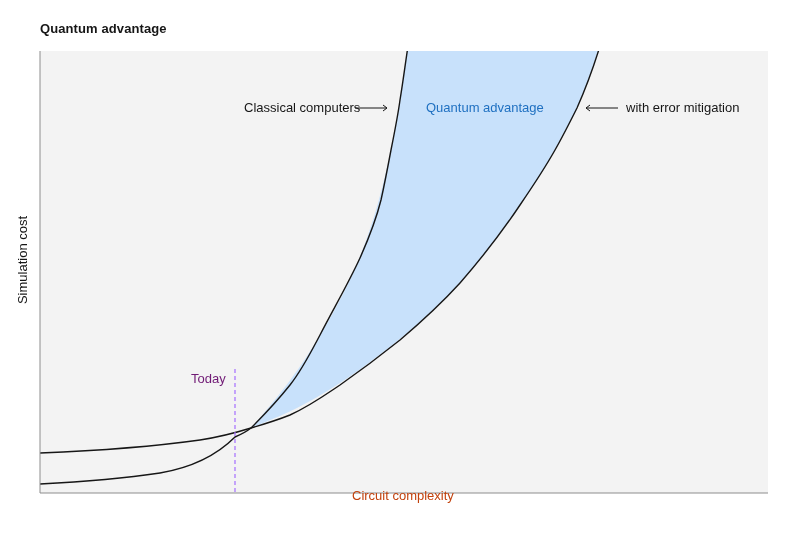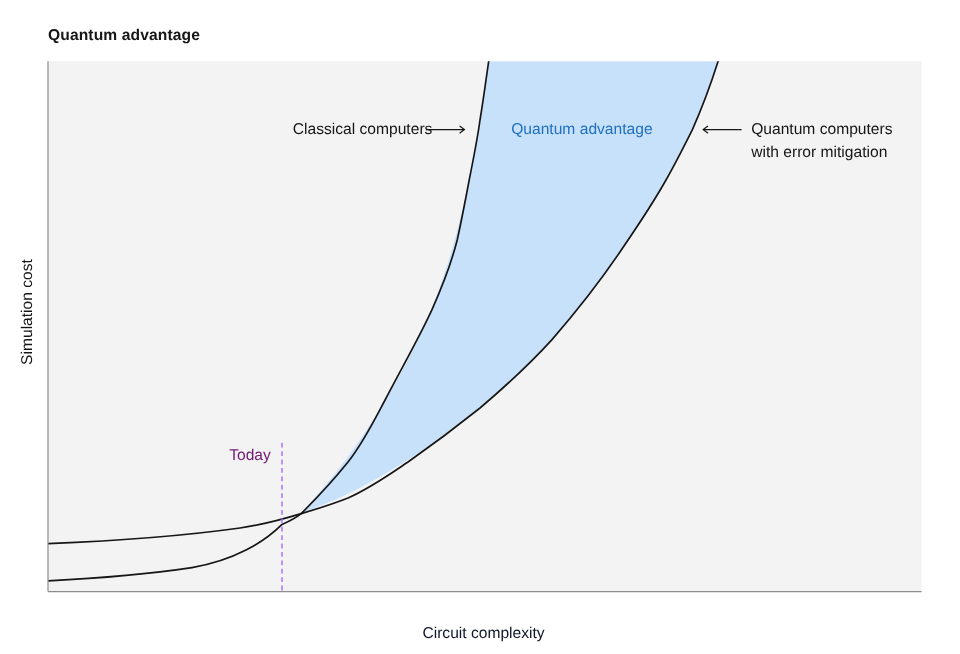--- a/index.html
+++ b/index.html
@@ -50,23 +50,23 @@
       top: 98px;
     }
     .lbl-today {
       left: 191px;
       top: 369px;
       color: #701a75;
     }
     .xlabel {
       position: absolute;
       left: 352px;
-      top: 520px;
+      top: 488px;
       font-size: 13px;
-      color: #0f172a;
+      color: #c2410c;
       text-align: right;
     }
     .ylabel {
       position: absolute;
       left: 22px;
       top: 260px;
       font-size: 13px;
       color: #161616;
       transform: translate(-50%, -50%) rotate(-90deg);
       white-space: nowrap;
@@ -138,19 +138,18 @@
 
   <g>
     <line x1="586" y1="108" x2="618" y2="108" stroke="#161616" stroke-width="1"></line>
     <polyline points="590,105 586,108 590,111" fill="none" stroke="#161616" stroke-width="1"></polyline>
   </g>
 </svg>
 
 <div class="lbl lbl-classical">Classical computers</div>
 <div class="lbl lbl-adv">Quantum advantage</div>
 <div class="lbl lbl-quantum">
-  <div>Quantum computers</div>
   <div>with error mitigation</div>
 </div>
 <div class="lbl lbl-today">Today</div>
 
 <div class="xlabel">Circuit complexity</div>
 <div class="ylabel">Simulation cost</div>
 
 </body></html>

